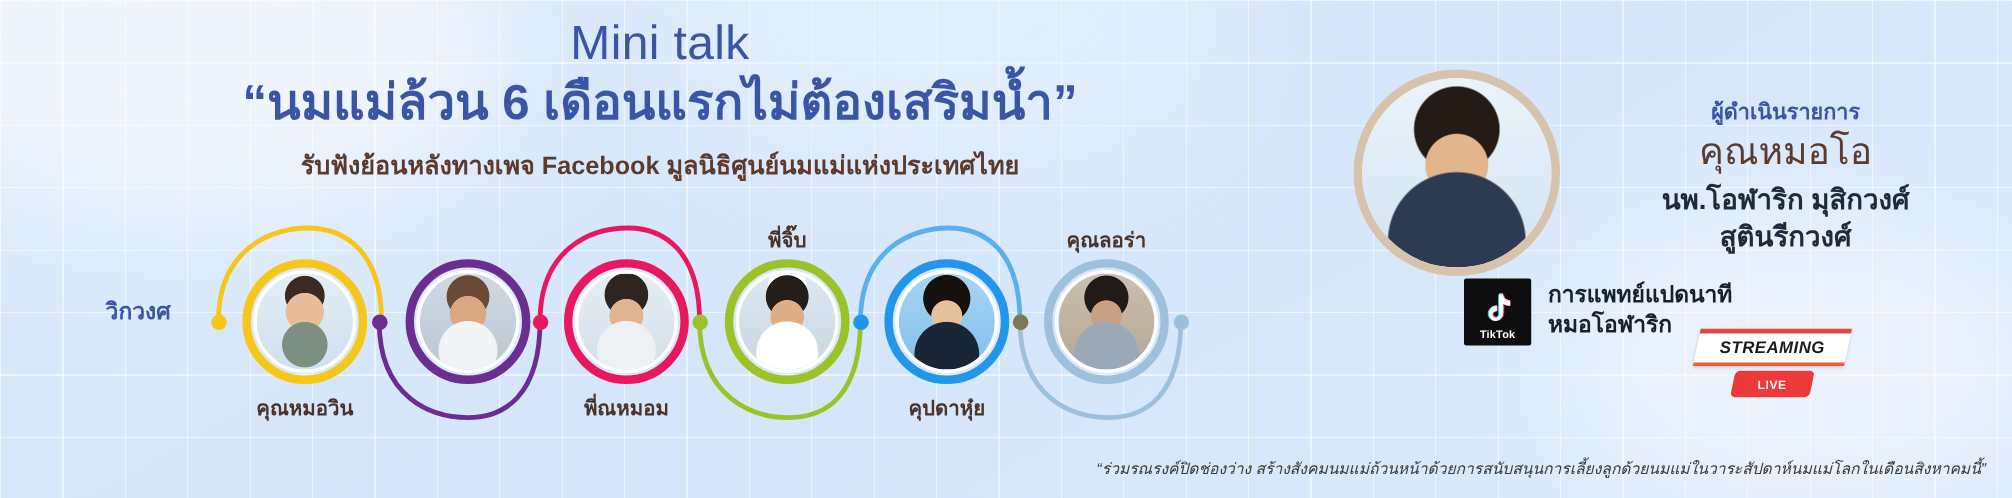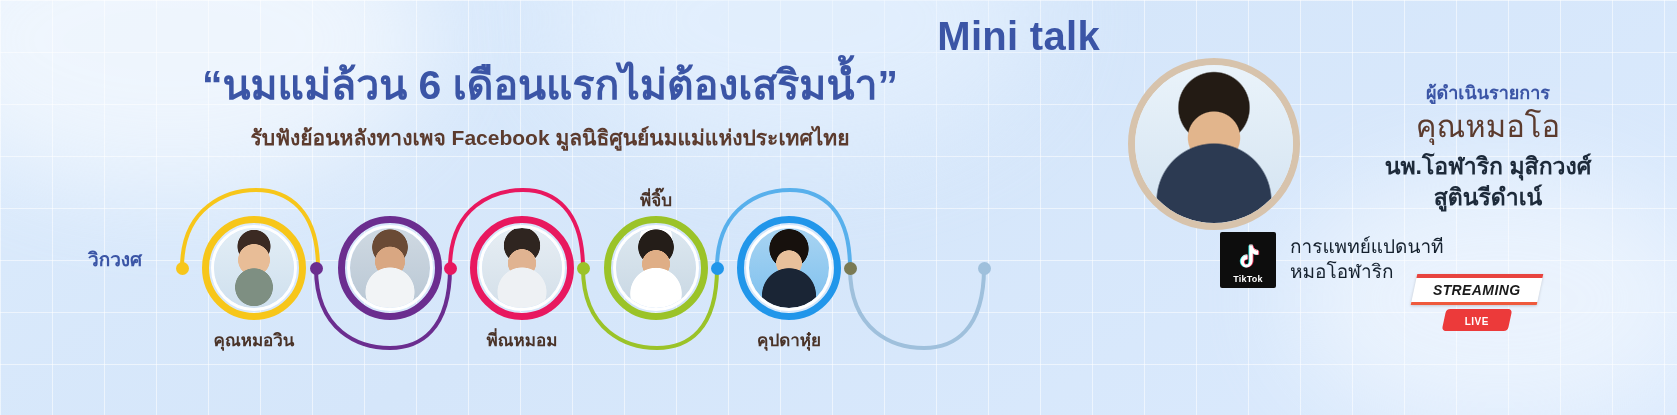--- a/index.html
+++ b/index.html
@@ -17,23 +17,22 @@
       linear-gradient(150deg,#dcebfc 0%,#d5e6fa 45%,#dbeafd 100%);
   }
   .glow{position:absolute;border-radius:50%;filter:blur(48px);opacity:.55;pointer-events:none;}
   .g1{width:520px;height:300px;left:-90px;top:-110px;background:#ffffff;}
   .g2{width:480px;height:280px;left:560px;top:-120px;background:#eaf4ff;}
   .g3{width:420px;height:260px;left:1290px;top:170px;background:#ffffff;opacity:.45;}
 
   
   .header{position:absolute;left:0;top:14px;width:1100px;text-align:center;}
   .t-main{
-    font-size:40px;font-weight:bold;color:#3b55a6;letter-spacing:.3px;
+    font-size:40px;font-weight:normal;color:#3b55a6;letter-spacing:.3px;
     line-height:1.12;
-    text-align:right;
   }
   .t-quote{
     font-size:41px;font-weight:bold;color:#3b55a6;line-height:1.18;margin-top:2px;
     white-space:nowrap;
   }
   .t-sub{
     font-size:21px;font-weight:bold;color:#5c3b2e;margin-top:12px;white-space:nowrap;
   }
 
   
@@ -77,21 +76,21 @@
 
   .tt-row{position:absolute;left:92px;top:186px;display:flex;align-items:center;gap:14px;}
   .tt-logo{
     width:56px;height:56px;border-radius:2px;background:#0d0d0d;position:relative;
     display:flex;align-items:center;justify-content:center;flex-direction:column;
   }
   .tt-word{
     position:absolute;bottom:4px;left:0;right:0;text-align:center;
     font-size:9px;font-weight:bold;color:#fff;letter-spacing:.2px;
   }
-  .tt-text{font-size:19px;font-weight:normal;color:#15212e;line-height:1.3;white-space:nowrap;}
+  .tt-text{font-size:19px;font-weight:bold;color:#15212e;line-height:1.3;white-space:nowrap;}
 
   .stream-badge{
     position:absolute;left:286px;top:228px;width:126px;
   }
   .sb-top{
     background:#ffffff;transform:skewX(-12deg);
     border-top:4px solid #e8443f;border-bottom:3px solid #ef5a3c;
     padding:3px 6px;text-align:center;
     box-shadow:0 1px 3px rgba(0,0,0,.18);
   }
@@ -203,37 +202,48 @@
       <div class="ring-inner">
         <div class="photo" style="background:
                radial-gradient(circle at 50% 84%, #1a2535 0 34%, transparent 35%),
                radial-gradient(circle at 50% 44%, #e8c09b 0 21%, transparent 22%),
                radial-gradient(circle at 50% 26%, #17110d 0 27%, transparent 28%),
                linear-gradient(#a8d4f2,#7ec0ee);"></div>
       </div>
       <div class="pname below">คุปดาหุ๋ย</div>
     </div>
 
+    <div class="node" style="left:870px;top:36px;">
+      <div class="ring ring-outer" style="border-color:#9fc0dc;"></div>
+      <div class="ring-inner">
+        <div class="photo" style="background:
+               radial-gradient(circle at 50% 84%, #9aa8b8 0 34%, transparent 35%),
+               radial-gradient(circle at 50% 44%, #caa083 0 21%, transparent 22%),
+               radial-gradient(circle at 50% 25%, #211a15 0 25%, transparent 26%),
+               linear-gradient(#cbbfae,#b5a794);"></div>
+      </div>
+      <div class="pname above">คุณลอร่า</div>
+    </div>
   </div>
 
   <div class="host">
     <div class="host-photo">
       <div style="position:absolute;inset:0;border-radius:50%;
         background:
           radial-gradient(circle at 50% 86%, #2c3a52 0 36%, transparent 37%),
           radial-gradient(circle at 50% 46%, #e2b58c 0 22%, transparent 23%),
           radial-gradient(circle at 50% 27%, #231b14 0 25%, transparent 26%),
           linear-gradient(#eaf3fa,#d3e3f1);"></div>
     </div>
 
     <div class="host-text">
       <div class="h-role">ผู้ดำเนินรายการ</div>
       <div class="h-name">คุณหมอโอ</div>
       <div class="h-full">นพ.โอฬาริก มุสิกวงศ์</div>
-      <div class="h-full" style="margin-top:0;">สูตินรีดำเน์</div>
+      <div class="h-full" style="margin-top:0;">สูตินรีกวงศ์</div>
     </div>
 
     <div class="tt-row">
       <div class="tt-logo">
         <svg width="26" height="28" viewBox="0 0 26 28" style="margin-bottom:6px;">
           <path d="M17.5 1.5c.6 3.3 2.6 5.3 5.8 5.6v3.8c-1.9.2-3.6-.4-5.6-1.6v7.1c0 7.2-7.9 9.5-11.1 4.3-2-3.3-.8-9.2 5.8-9.4v4c-.5.1-1 .2-1.5.4-1.4.5-2.2 1.4-2 3 .4 3 5.9 3.9 5.4-2V1.5h3.2z" fill="#fff"></path>
           <path d="M16.6 2.4c.6 3.3 2.6 5.3 5.8 5.6v3.8c-1.9.2-3.6-.4-5.6-1.6v7.1c0 7.2-7.9 9.5-11.1 4.3-2-3.3-.8-9.2 5.8-9.4v4c-.5.1-1 .2-1.5.4-1.4.5-2.2 1.4-2 3 .4 3 5.9 3.9 5.4-2V2.4h3.2z" fill="#25f4ee" opacity=".9"></path>
           <path d="M18.4 2.4c.6 3.3 2.6 5.3 5.8 5.6v3.8c-1.9.2-3.6-.4-5.6-1.6v7.1c0 7.2-7.9 9.5-11.1 4.3-2-3.3-.8-9.2 5.8-9.4v4c-.5.1-1 .2-1.5.4-1.4.5-2.2 1.4-2 3 .4 3 5.9 3.9 5.4-2V2.4h3.2z" fill="#fe2c55" opacity=".9"></path>
           <path d="M17.5 2.4c.6 3.3 2.6 5.3 5.8 5.6v3.8c-1.9.2-3.6-.4-5.6-1.6v7.1c0 7.2-7.9 9.5-11.1 4.3-2-3.3-.8-9.2 5.8-9.4v4c-.5.1-1 .2-1.5.4-1.4.5-2.2 1.4-2 3 .4 3 5.9 3.9 5.4-2V2.4h3.2z" fill="#fff"></path>
         </svg>
@@ -248,13 +258,14 @@
     <div class="stream-badge">
       <div class="sb-top">
         <span>STREAMING</span>
       </div>
       <div class="sb-live">
         <span>LIVE</span>
       </div>
     </div>
   </div>
 
+  <div class="caption">“ร่วมรณรงค์ปิดช่องว่าง สร้างสังคมนมแม่ถ้วนหน้าด้วยการสนับสนุนการเลี้ยงลูกด้วยนมแม่ในวาระสัปดาห์นมแม่โลกในเดือนสิงหาคมนี้”</div>
 </div>
 
 </body></html>

